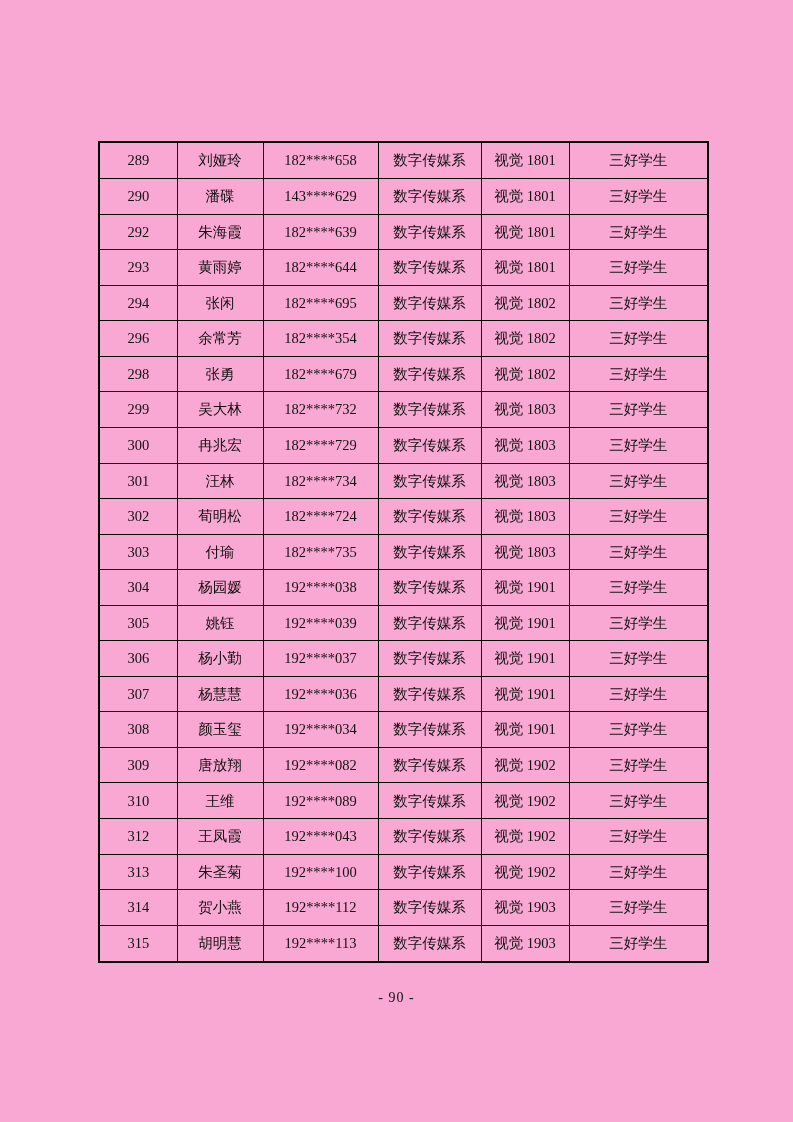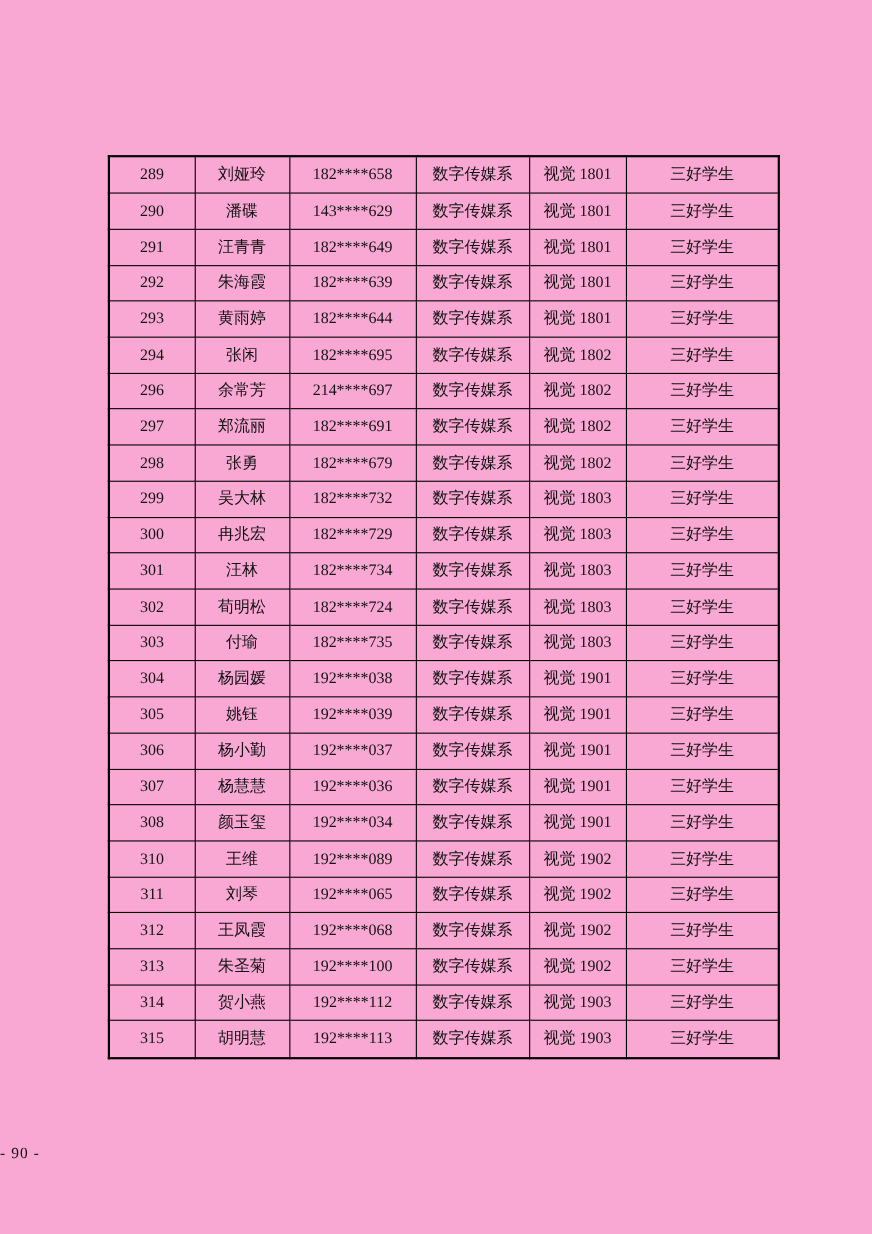--- a/index.html
+++ b/index.html
@@ -31,24 +31,24 @@
     text-align: center;
     vertical-align: middle;
     font-size: 14.5px;
     line-height: 1;
     padding: 0;
     white-space: nowrap;
     overflow: hidden;
   }
   .page-footer {
     position: absolute;
-    top: 1042px;
+    top: 990px;
     left: 0;
     width: 100%;
-    text-align: left;
+    text-align: center;
     font-size: 14px;
     color: #111111;
     letter-spacing: 1px;
   }
 </style>
 </head>
 <body>
 
 <div class="page">
 
@@ -72,28 +72,20 @@
         </tr>
         <tr>
           <td>290</td>
           <td>潘碟</td>
           <td>143****629</td>
           <td>数字传媒系</td>
           <td>视觉 1801</td>
           <td>三好学生</td>
         </tr>
         <tr>
-          <td>291</td>
-          <td>汪青青</td>
-          <td>182****649</td>
-          <td>数字传媒系</td>
-          <td>视觉 1801</td>
-          <td>三好学生</td>
-        </tr>
-        <tr>
           <td>292</td>
           <td>朱海霞</td>
           <td>182****639</td>
           <td>数字传媒系</td>
           <td>视觉 1801</td>
           <td>三好学生</td>
         </tr>
         <tr>
           <td>293</td>
           <td>黄雨婷</td>
@@ -106,29 +98,21 @@
           <td>294</td>
           <td>张闲</td>
           <td>182****695</td>
           <td>数字传媒系</td>
           <td>视觉 1802</td>
           <td>三好学生</td>
         </tr>
         <tr>
           <td>296</td>
           <td>余常芳</td>
-          <td>214****697</td>
-          <td>数字传媒系</td>
-          <td>视觉 1802</td>
-          <td>三好学生</td>
-        </tr>
-        <tr>
-          <td>297</td>
-          <td>郑流丽</td>
-          <td>182****691</td>
+          <td>182****354</td>
           <td>数字传媒系</td>
           <td>视觉 1802</td>
           <td>三好学生</td>
         </tr>
         <tr>
           <td>298</td>
           <td>张勇</td>
           <td>182****679</td>
           <td>数字传媒系</td>
           <td>视觉 1802</td>
@@ -208,39 +192,39 @@
         </tr>
         <tr>
           <td>308</td>
           <td>颜玉玺</td>
           <td>192****034</td>
           <td>数字传媒系</td>
           <td>视觉 1901</td>
           <td>三好学生</td>
         </tr>
         <tr>
+          <td>309</td>
+          <td>唐放翔</td>
+          <td>192****082</td>
+          <td>数字传媒系</td>
+          <td>视觉 1902</td>
+          <td>三好学生</td>
+        </tr>
+        <tr>
           <td>310</td>
           <td>王维</td>
           <td>192****089</td>
           <td>数字传媒系</td>
           <td>视觉 1902</td>
           <td>三好学生</td>
         </tr>
         <tr>
-          <td>311</td>
-          <td>刘琴</td>
-          <td>192****065</td>
-          <td>数字传媒系</td>
-          <td>视觉 1902</td>
-          <td>三好学生</td>
-        </tr>
-        <tr>
           <td>312</td>
           <td>王凤霞</td>
-          <td>192****068</td>
+          <td>192****043</td>
           <td>数字传媒系</td>
           <td>视觉 1902</td>
           <td>三好学生</td>
         </tr>
         <tr>
           <td>313</td>
           <td>朱圣菊</td>
           <td>192****100</td>
           <td>数字传媒系</td>
           <td>视觉 1902</td>

